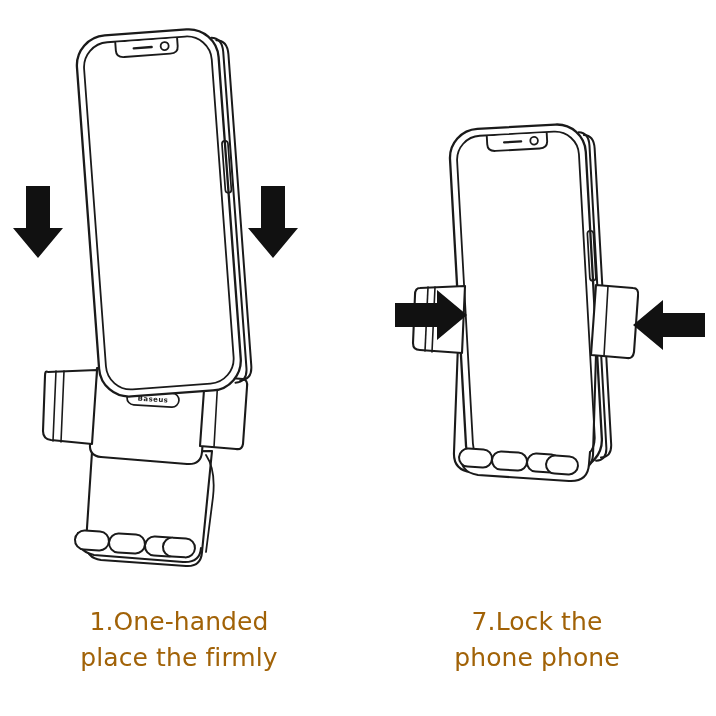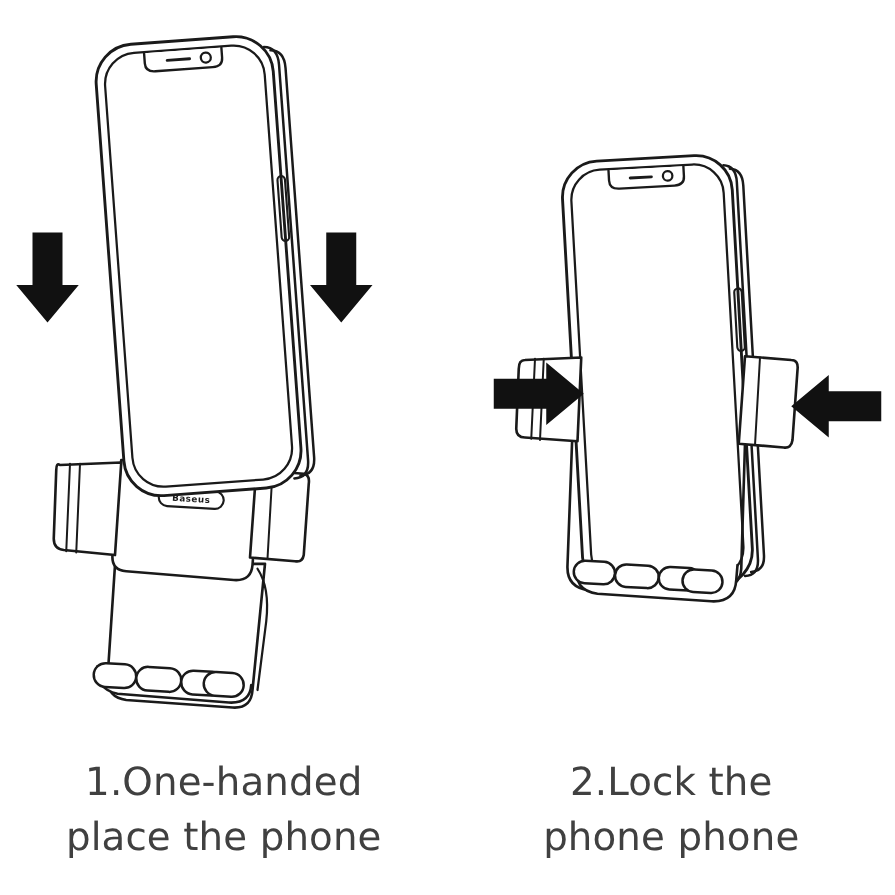--- a/index.html
+++ b/index.html
@@ -36,22 +36,22 @@
     top: 0;
     width: 358px;
     height: 600px;
   }
   .caption {
     position: absolute;
     left: 0;
     top: 604px;
     width: 358px;
     text-align: center;
-    color: #404040;
-    font-size: 31px;
+    color: #a16207;
+    font-size: 25px;
     line-height: 1.42;
     font-weight: 400;
     letter-spacing: 0.1px;
     font-family: "DejaVu Sans", "Liberation Sans", sans-serif;
   }
   .caption .cap-line {
     display: block;
     white-space: nowrap;
   }
   svg { display: block; }
@@ -133,21 +133,21 @@
       <g class="solid">
         <path d="M26 186 L50 186 L50 228 L63 228 L38 258 L13 228 L26 228 Z"></path>
       </g>
       <g class="solid">
         <path d="M261 186 L285 186 L285 228 L298 228 L273 258 L248 228 L261 228 Z"></path>
       </g>
     </svg>
 
     <div class="caption">
       <span class="cap-line">1.One-handed</span>
-      <span class="cap-line">place the phone</span>
+      <span class="cap-line">place the firmly</span>
     </div>
   </div>
 
   <div class="panel" id="panel-2">
 
     <svg class="art" viewBox="0 0 358 600" width="358" height="600">
 
       <g transform="rotate(-3.2 176 300)">
 
         <path class="ln" stroke-width="2" d="M235 138 Q245 139 245 152 L245 448 Q245 461 234 461"></path>
@@ -192,18 +192,18 @@
 
       <g class="solid">
         <path d="M37 303 L79 303 L79 290 L109 315 L79 340 L79 327 L37 327 Z"></path>
       </g>
       <g class="solid">
         <path d="M347 313 L305 313 L305 300 L275 325 L305 350 L305 337 L347 337 Z"></path>
       </g>
     </svg>
 
     <div class="caption">
-      <span class="cap-line">2.Lock the</span>
+      <span class="cap-line">7.Lock the</span>
       <span class="cap-line">phone phone</span>
     </div>
   </div>
 
 </div>
 
 </body></html>

